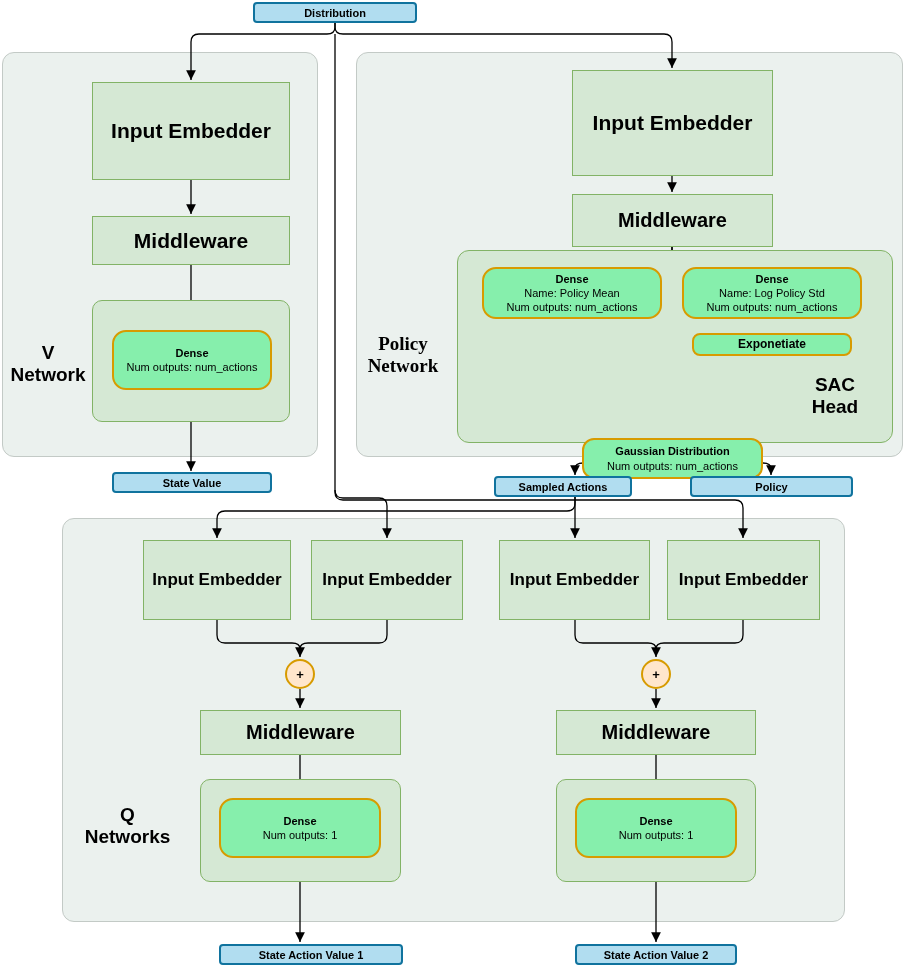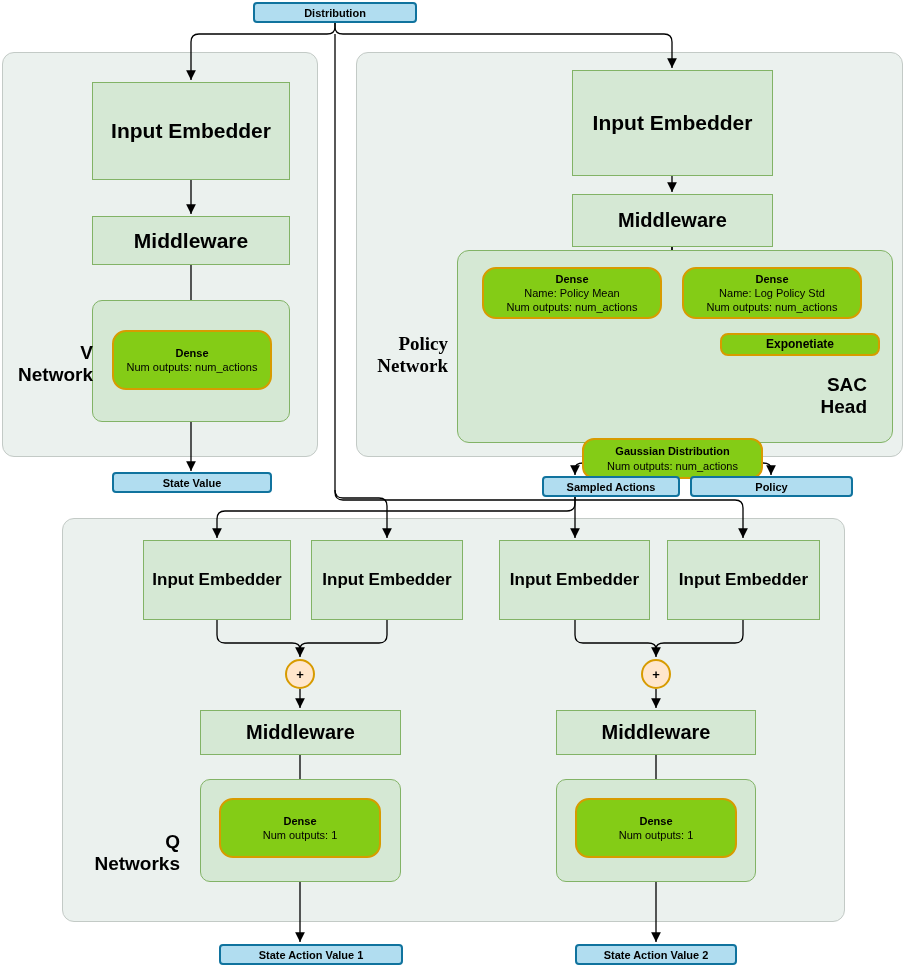--- a/index.html
+++ b/index.html
@@ -14,32 +14,32 @@
   
   .green{
     position:absolute;background:#d5e8d4;border:1.5px solid #82b366;border-radius:0;
     display:flex;align-items:center;justify-content:center;text-align:center;
     font-weight:bold;z-index:3;box-sizing:border-box;
   }
   .greenwrap{ 
     position:absolute;background:#d5e8d4;border:1.5px solid #82b366;border-radius:10px;z-index:3;box-sizing:border-box;
   }
   .orange{
-    position:absolute;background:#84cc16;border:2px solid #d79b00;border-radius:14px;
+    position:absolute;background:#86efac;border:2px solid #d79b00;border-radius:14px;
     display:flex;flex-direction:column;align-items:center;justify-content:center;text-align:center;
     font-size:11px;line-height:1.3;z-index:4;box-sizing:border-box;
   }
   .orange .t{font-weight:bold;}
   .pill{
     position:absolute;background:#b1ddf0;border:2px solid #10739e;border-radius:4px;
     display:flex;align-items:center;justify-content:center;text-align:center;
     font-weight:bold;font-size:11px;z-index:5;box-sizing:border-box;height:21px;
   }
   .seclabel{
-    position:absolute;font-weight:bold;font-size:19px;line-height:1.15;text-align:right;z-index:4;
+    position:absolute;font-weight:bold;font-size:19px;line-height:1.15;text-align:center;z-index:4;
   }
   .plus{
     position:absolute;width:30px;height:30px;border-radius:50%;background:#ffe6cc;border:2px solid #d79b00;
     display:flex;align-items:center;justify-content:center;font-weight:bold;font-size:13px;z-index:4;box-sizing:border-box;
   }
   svg.edges{position:absolute;left:0;top:0;z-index:2;}
   svg.edges path{stroke:#000;stroke-width:1.3;fill:none;}
 </style>
 </head>
 <body>
@@ -112,28 +112,28 @@
   <div class="orange" style="left:482px;top:267px;width:180px;height:52px;">
     <span class="t">Dense</span>
     <span>Name: Policy Mean</span>
     <span>Num outputs: num_actions</span>
   </div>
   <div class="orange" style="left:682px;top:267px;width:180px;height:52px;">
     <span class="t">Dense</span>
     <span>Name: Log Policy Std</span>
     <span>Num outputs: num_actions</span>
   </div>
-  <div class="orange" style="left:720px;top:333px;width:160px;height:23px;border-radius:8px;">
+  <div class="orange" style="left:692px;top:333px;width:160px;height:23px;border-radius:8px;">
     <span class="t" style="font-size:12px;">Exponetiate</span>
   </div>
   <div class="orange" style="left:582px;top:391px;width:181px;height:41px;border-radius:12px;margin-top:47px;">
     <span class="t">Gaussian Distribution</span>
     <span>Num outputs: num_actions</span>
   </div>
-  <div class="pill" style="left:494px;top:476px;width:138px;margin-left:48px;">Sampled Actions</div>
+  <div class="pill" style="left:494px;top:476px;width:138px;">Sampled Actions</div>
   <div class="pill" style="left:690px;top:476px;width:163px;">Policy</div>
 
   <div class="green" style="left:143px;top:540px;width:148px;height:80px;font-size:17px;">Input Embedder</div>
   <div class="green" style="left:311px;top:540px;width:152px;height:80px;font-size:17px;">Input Embedder</div>
   <div class="green" style="left:499px;top:540px;width:151px;height:80px;font-size:17px;">Input Embedder</div>
   <div class="green" style="left:667px;top:540px;width:153px;height:80px;font-size:17px;">Input Embedder</div>
 
   <div class="plus" style="left:285px;top:659px;">+</div>
   <div class="plus" style="left:641px;top:659px;">+</div>
 
@@ -144,18 +144,18 @@
   <div class="orange" style="left:219px;top:798px;width:162px;height:60px;">
     <span class="t">Dense</span>
     <span>Num outputs: 1</span>
   </div>
   <div class="greenwrap" style="left:556px;top:779px;width:200px;height:103px;"></div>
   <div class="orange" style="left:575px;top:798px;width:162px;height:60px;">
     <span class="t">Dense</span>
     <span>Num outputs: 1</span>
   </div>
 
-  <div class="seclabel" style="left:75px;top:831px;width:105px;">Q Networks</div>
+  <div class="seclabel" style="left:75px;top:804px;width:105px;">Q Networks</div>
 
   <div class="pill" style="left:219px;top:944px;width:184px;">State Action Value 1</div>
   <div class="pill" style="left:575px;top:944px;width:162px;">State Action Value 2</div>
 
 </div>
 
 </body></html>

